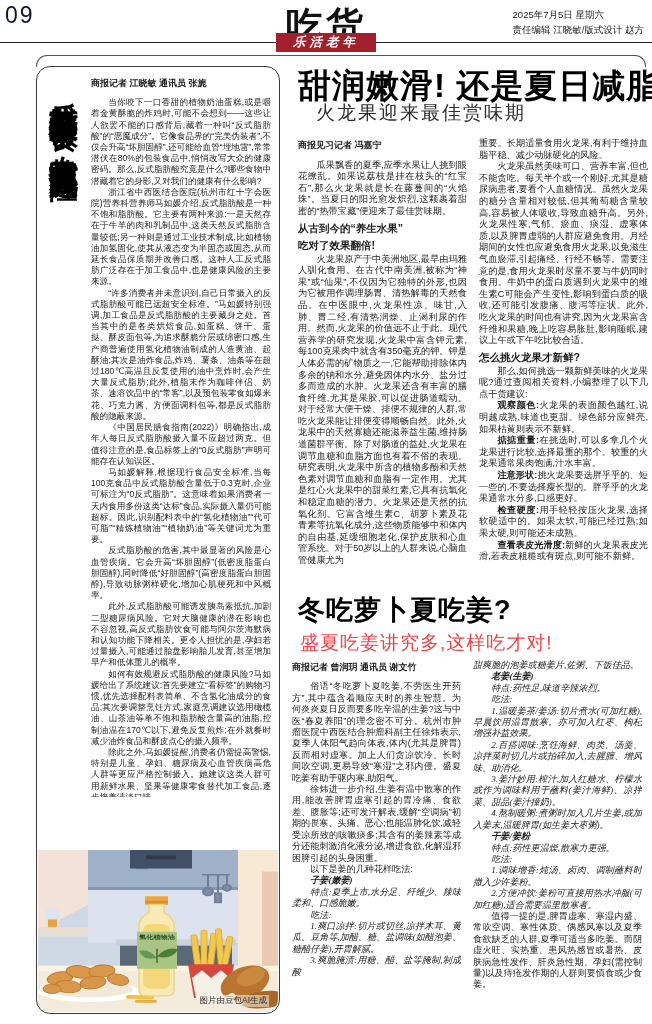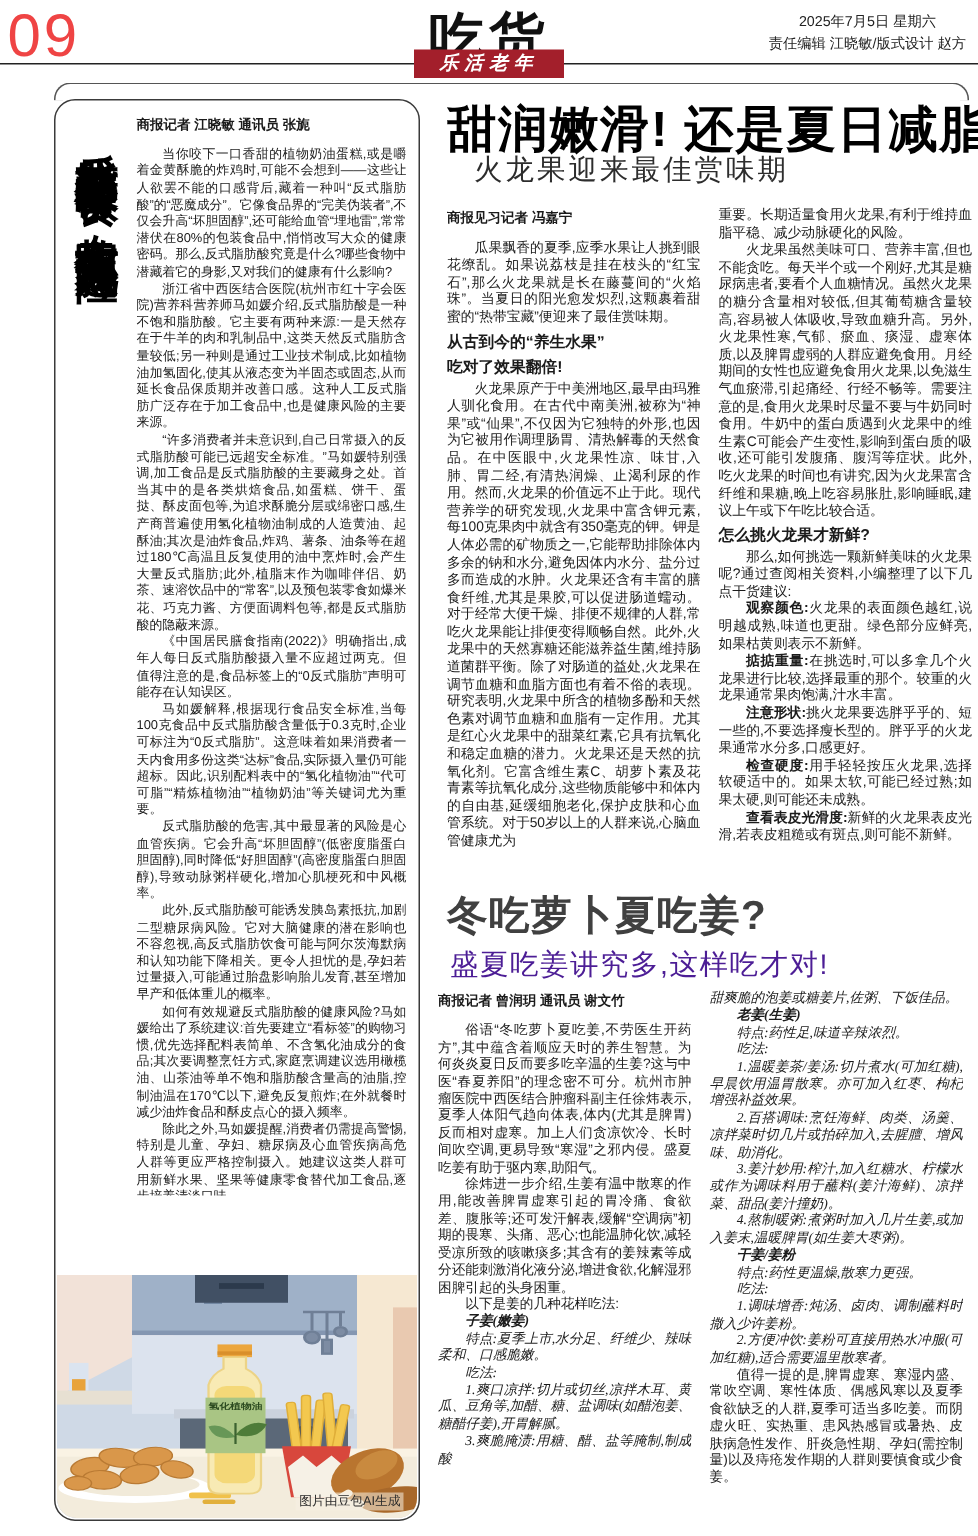--- a/index.html
+++ b/index.html
@@ -1,29 +1,29 @@
 <!DOCTYPE html>
 <html><head>
 <meta charset="utf-8">
 <style>
   html,body{margin:0;padding:0;}
   body{
     width:652px;height:1024px;position:relative;background:#fff;color:#141414;
     font-family:"Liberation Sans","DejaVu Sans",sans-serif;overflow:hidden;
   }
   
-  .page-num{position:absolute;left:5px;top:2px;font-size:40px;letter-spacing:2px;color:#ef4444;}
+  .page-num{position:absolute;left:5px;top:2px;font-size:23px;letter-spacing:2px;color:#0f172a;}
   .header-rule{position:absolute;left:0;right:0;top:42px;border-top:1.6px solid #222;}
   .section-title{position:absolute;left:50%;transform:translateX(-50%);top:1px;
     font-size:37px;font-weight:800;letter-spacing:3px;color:#111;}
   .logo-box{position:absolute;left:50%;transform:translateX(-50%);top:33px;width:100px;height:19px;
     background:#a31f2b;color:#ffffff;display:flex;align-items:center;justify-content:center;
     font-family:"Liberation Serif","DejaVu Serif",serif;font-style:italic;font-weight:700;
     font-size:12.5px;letter-spacing:4px;z-index:3;}
-  .date-block{position:absolute;right:8px;top:7px;text-align:center;font-size:9.5px;line-height:15px;color:#222;}
+  .date-block{position:absolute;right:8px;top:7px;text-align:left;font-size:9.5px;line-height:15px;color:#222;}
   .top-frame{position:absolute;left:36px;right:6px;top:55px;height:11px;
     border:1px solid #555;border-bottom:none;border-radius:11px 11px 0 0;}
   
   .left-box{position:absolute;left:36px;top:66px;width:242px;height:946px;
     border:1.2px solid #3a3a3a;border-radius:14px;}
   .v-headline{position:absolute;left:2px;top:12px;height:800px;width:48px;
     writing-mode:vertical-rl;font-size:29px;font-weight:900;line-height:46px;
     letter-spacing:2px;color:#000;}
   .left-content{position:absolute;left:54px;top:9px;right:8px;bottom:216px;overflow:hidden;
     font-size:8.6px;line-height:11.2px;text-align:justify;color:#1b1b1b;}
@@ -43,22 +43,22 @@
     background:rgba(245,240,228,.55);padding:0 2px;}
   
   .fruit-title{position:absolute;left:298px;top:64px;font-size:33px;font-weight:900;
     letter-spacing:1px;color:#000;white-space:nowrap;}
   .fruit-sub{position:absolute;left:316px;top:100px;font-size:19px;letter-spacing:2px;color:#2d2d2d;}
   .cols{position:absolute;display:flex;gap:12px;}
   .fruit-cols{left:298px;top:138px;width:350px;height:438px;}
   .col{width:169px;height:100%;overflow:hidden;font-size:9.2px;line-height:11.6px;
     text-align:justify;color:#1b1b1b;}
   .ginger-title{position:absolute;left:298px;top:592px;font-size:27px;font-weight:900;
-    letter-spacing:1px;color:#404040;white-space:nowrap;text-align:center;}
-  .ginger-sub{position:absolute;left:300px;top:630px;font-size:19px;letter-spacing:1px;color:#4c1d95;}
+    letter-spacing:1px;color:#000000;white-space:nowrap;text-align:center;}
+  .ginger-sub{position:absolute;left:300px;top:630px;font-size:19px;letter-spacing:1px;color:#ef4444;}
   .ginger-cols{left:292px;top:660px;width:350px;height:358px;}
   .ginger-cols .col{font-size:9.1px;line-height:11.4px;}
   b.lead{font-weight:700;}
 </style>
 </head>
 <body>
 
 <div class="page-num">09</div>
 <div class="header-rule"></div>
 <div class="section-title">吃货</div>

